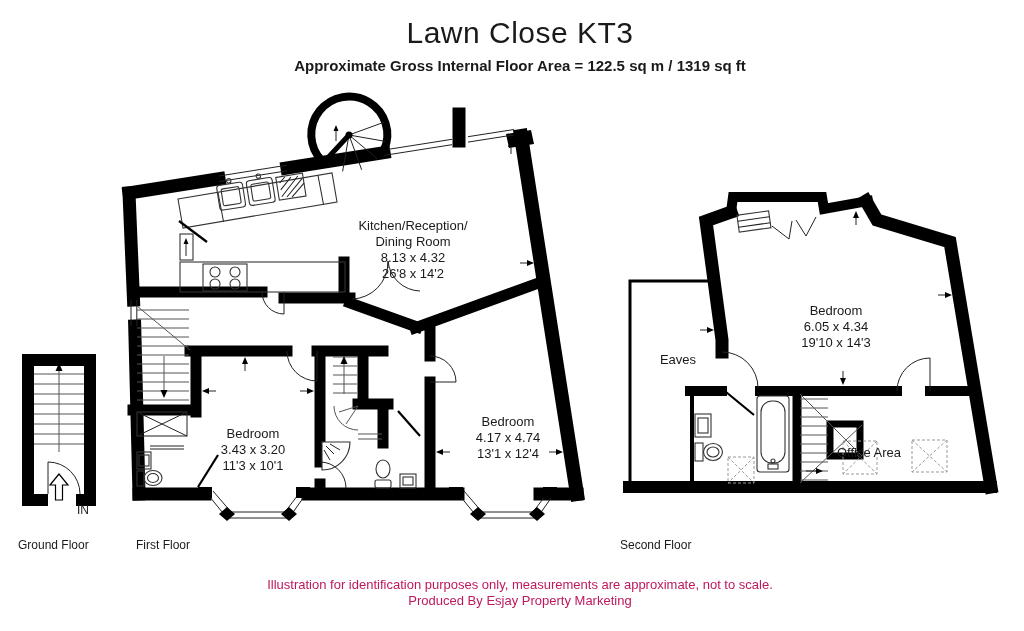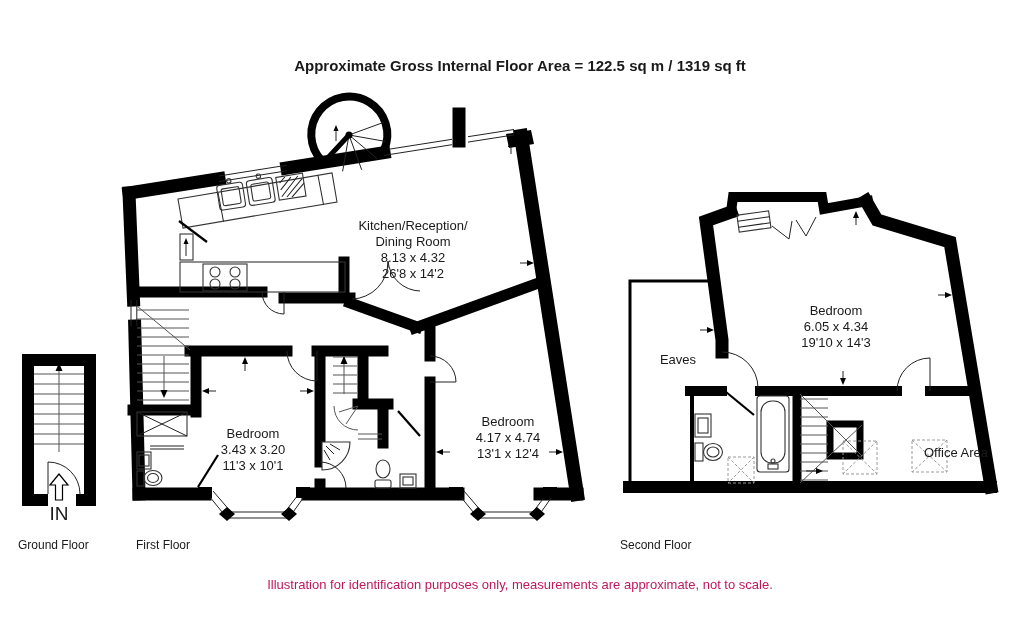--- a/index.html
+++ b/index.html
@@ -24,21 +24,21 @@
   .dsh{stroke:#999;stroke-width:1;fill:none;stroke-dasharray:3 2}
   .blk{fill:#000;stroke:none}
   
   .title{position:absolute;left:520px;top:16px;transform:translateX(-50%);
          font-size:30px;letter-spacing:.5px;white-space:nowrap;}
   .subtitle{position:absolute;left:520px;top:57px;transform:translateX(-50%);
             font-size:15px;font-weight:bold;white-space:nowrap;}
   .plan-label{position:absolute;transform:translateX(-50%);text-align:center;
               font-size:13px;line-height:16px;white-space:nowrap;margin-top:22px;}
   .floor-label{position:absolute;font-size:12px;white-space:nowrap;}
-  .in-label{position:absolute;transform:translateX(-50%);font-size:19px;}
+  .in-label{position:absolute;transform:translateX(-50%);font-size:12px;margin-left:24px;}
   .footer-line{position:absolute;left:520px;transform:translateX(-50%);
                font-size:13px;color:#be185d;white-space:nowrap;}
 </style>
 </head>
 <body>
 
 <div class="page">
 
 <svg width="1024" height="631" viewBox="0 0 1024 631">
 
@@ -288,20 +288,21 @@
       <path class="tl" d="M938,295 H945"></path>
           <polygon class="blk" points="952,295 945,292 945,298"></polygon>
       <path class="tl" d="M843,371 V378"></path>
           <polygon class="blk" points="843,385 840,378 846,378"></polygon>
       <path class="tl" d="M700,330 H707"></path>
           <polygon class="blk" points="714,330 707,327 707,333"></polygon>
     </g>
   </g>
 </svg>
 
+  <div class="title">Lawn Close KT3</div>
   <div class="subtitle">Approximate Gross Internal Floor Area = 122.5 sq m / 1319 sq ft</div>
 
   <div class="plan-label" style="left:413px;top:196px">
     <div>Kitchen/Reception/</div>
     <div>Dining Room</div>
     <div>8.13 x 4.32</div>
     <div>26'8 x 14'2</div>
   </div>
 
   <div class="plan-label" style="left:253px;top:404px">
@@ -316,23 +317,24 @@
     <div>13'1 x 12'4</div>
   </div>
 
   <div class="plan-label" style="left:836px;top:281px">
     <div>Bedroom</div>
     <div>6.05 x 4.34</div>
     <div>19'10 x 14'3</div>
   </div>
 
   <div class="plan-label" style="left:678px;top:330px">Eaves</div>
-  <div class="plan-label" style="left:956px;top:423px">Office Area</div>
+  <div class="plan-label" style="left:869px;top:423px">Office Area</div>
 
   <div class="in-label" style="left:59px;top:503px">IN</div>
 
   <div class="floor-label" style="left:18px;top:538px">Ground Floor</div>
   <div class="floor-label" style="left:136px;top:538px">First Floor</div>
   <div class="floor-label" style="left:620px;top:538px">Second Floor</div>
 
   <div class="footer-line" style="top:577px">Illustration for identification purposes only, measurements are approximate, not to scale.</div>
+  <div class="footer-line" style="top:593px">Produced By Esjay Property Marketing</div>
 
 </div>
 
 </body></html>

